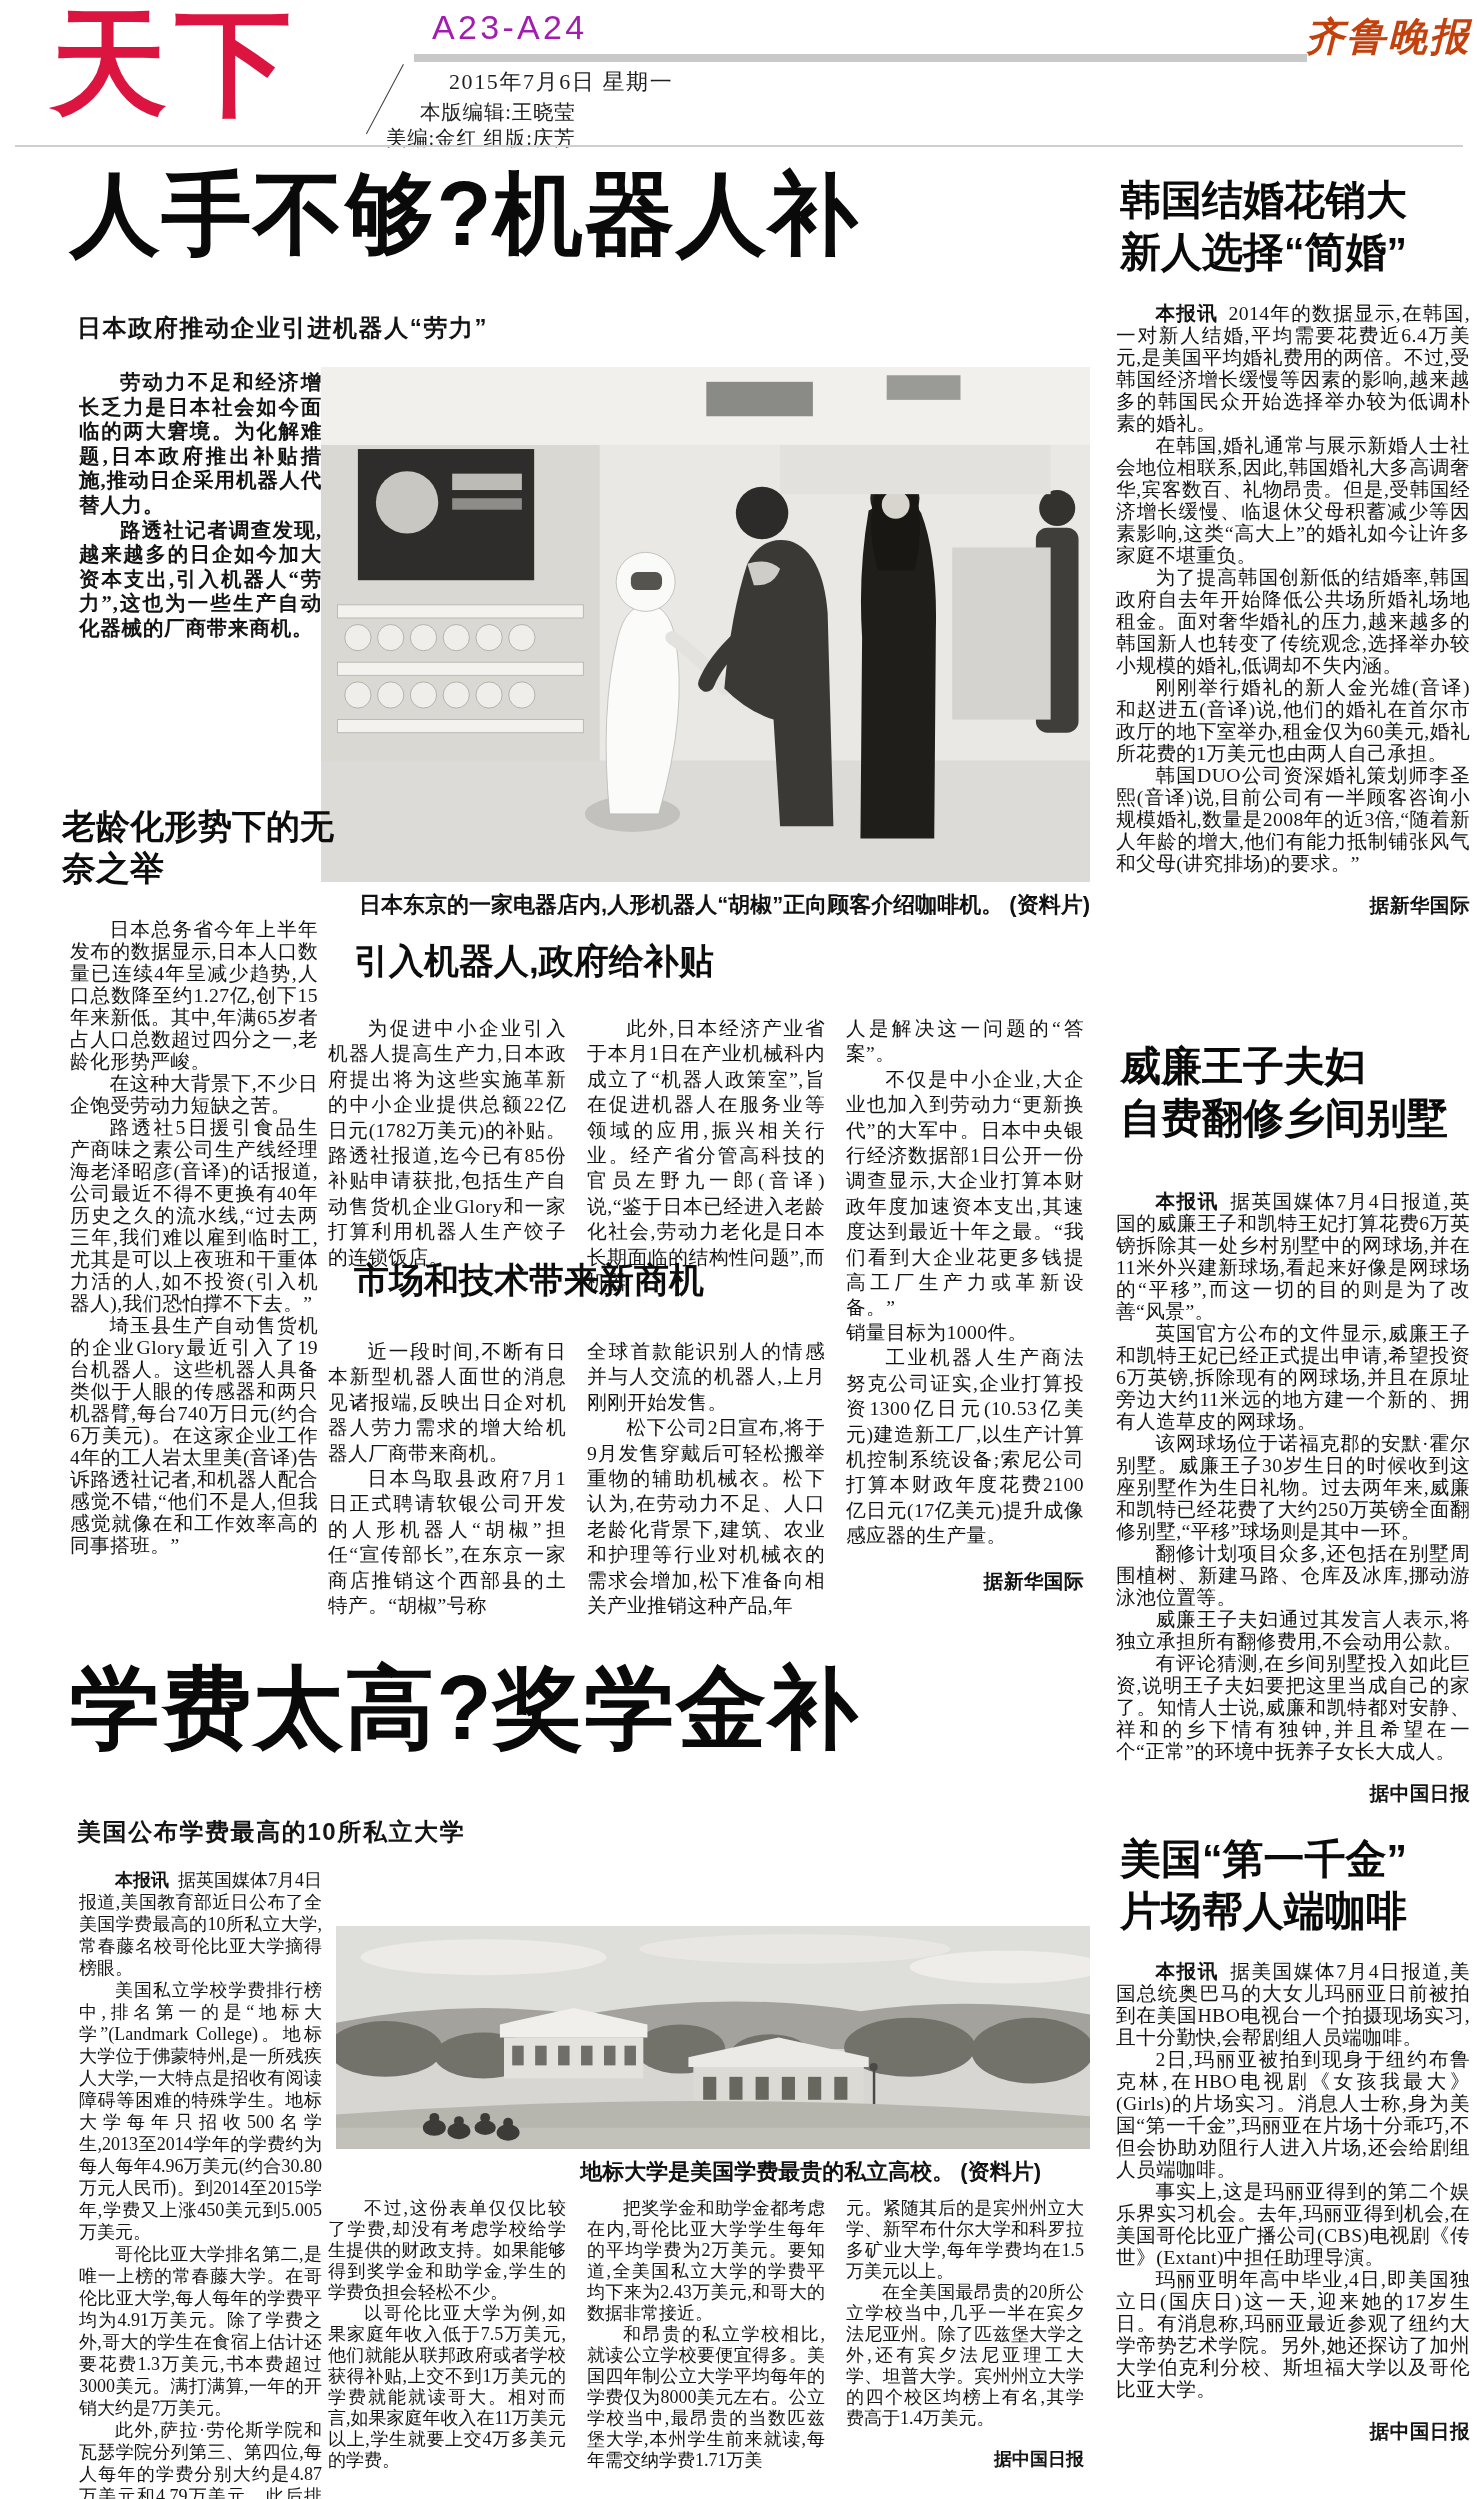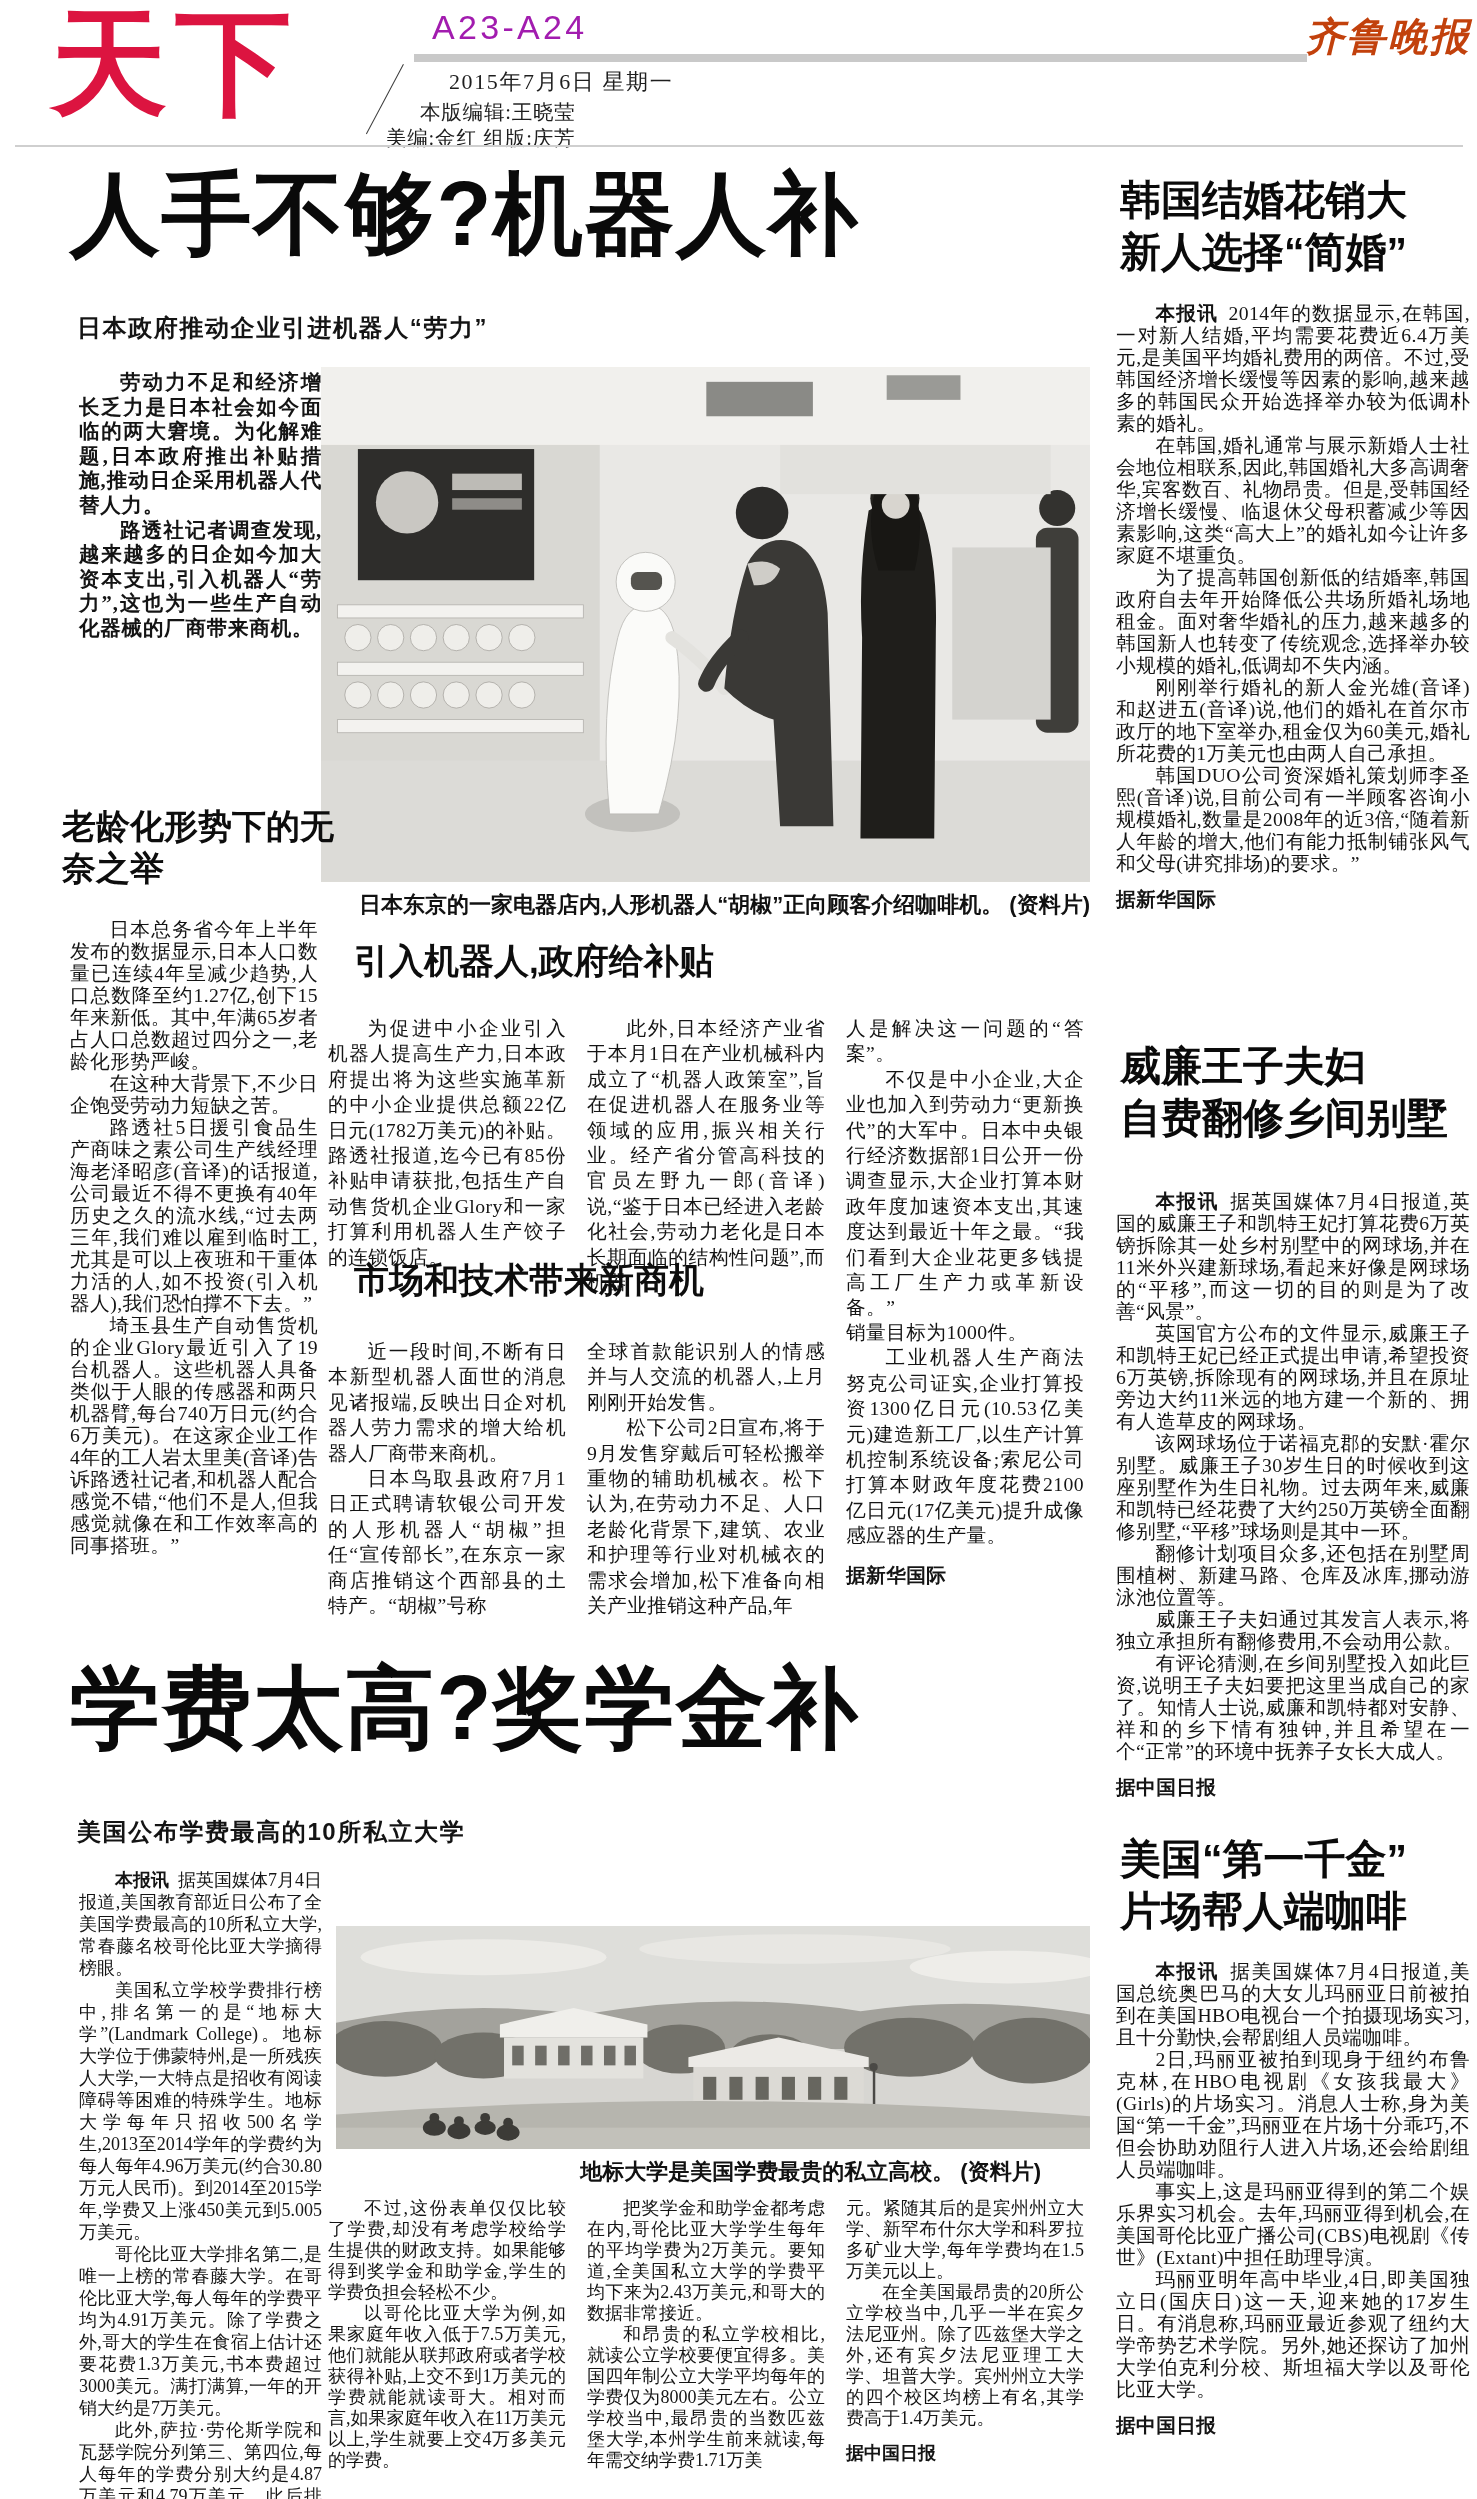--- a/index.html
+++ b/index.html
@@ -39,22 +39,22 @@
   .tb p.cont{text-indent:0;}
   .intro1{left:79px;top:370px;width:243px;font-size:20.5px;line-height:24.6px;
           font-weight:bold;letter-spacing:0.8px;}
   .leftbody{left:70px;top:918px;width:248px;font-size:19.7px;line-height:22px;letter-spacing:0.4px;}
   .acol{width:238px;font-size:19.7px;line-height:25.4px;letter-spacing:0.4px;}
   .c1{left:328px;} .c2{left:587px;} .c3{left:846px;}
   .r1{top:1016px;} .r2a{top:1339px;} .r2b{top:1320px;}
   .intro2{left:79px;top:1869px;width:243px;font-size:18px;line-height:22px;}
   .bcol{width:238px;font-size:18px;line-height:21px;top:2198px;}
   .lead{font-weight:bold;font-family:"Liberation Sans",sans-serif;margin-top:12px;}
-  .src{display:block;font-weight:bold;
-       font-family:"Liberation Sans",sans-serif;margin-top:14px;}
+  .src{display:block;text-align:right;font-weight:bold;
+       font-family:"Liberation Sans",sans-serif;margin-top:20px;}
   
   .cap{font-family:"Liberation Sans",sans-serif;font-weight:700;font-size:22px;
        color:#111;text-align:right;}
   .cap1{left:321px;top:890px;width:769px;}
   .cap2{left:321px;top:2157px;width:769px;padding-right:49px;box-sizing:border-box;}
   
   .photo{background:#e9e9e7;overflow:hidden;}
   .photo1{left:321px;top:367px;width:769px;height:515px;}
   .photo2{left:336px;top:1926px;width:754px;height:223px;}
   

